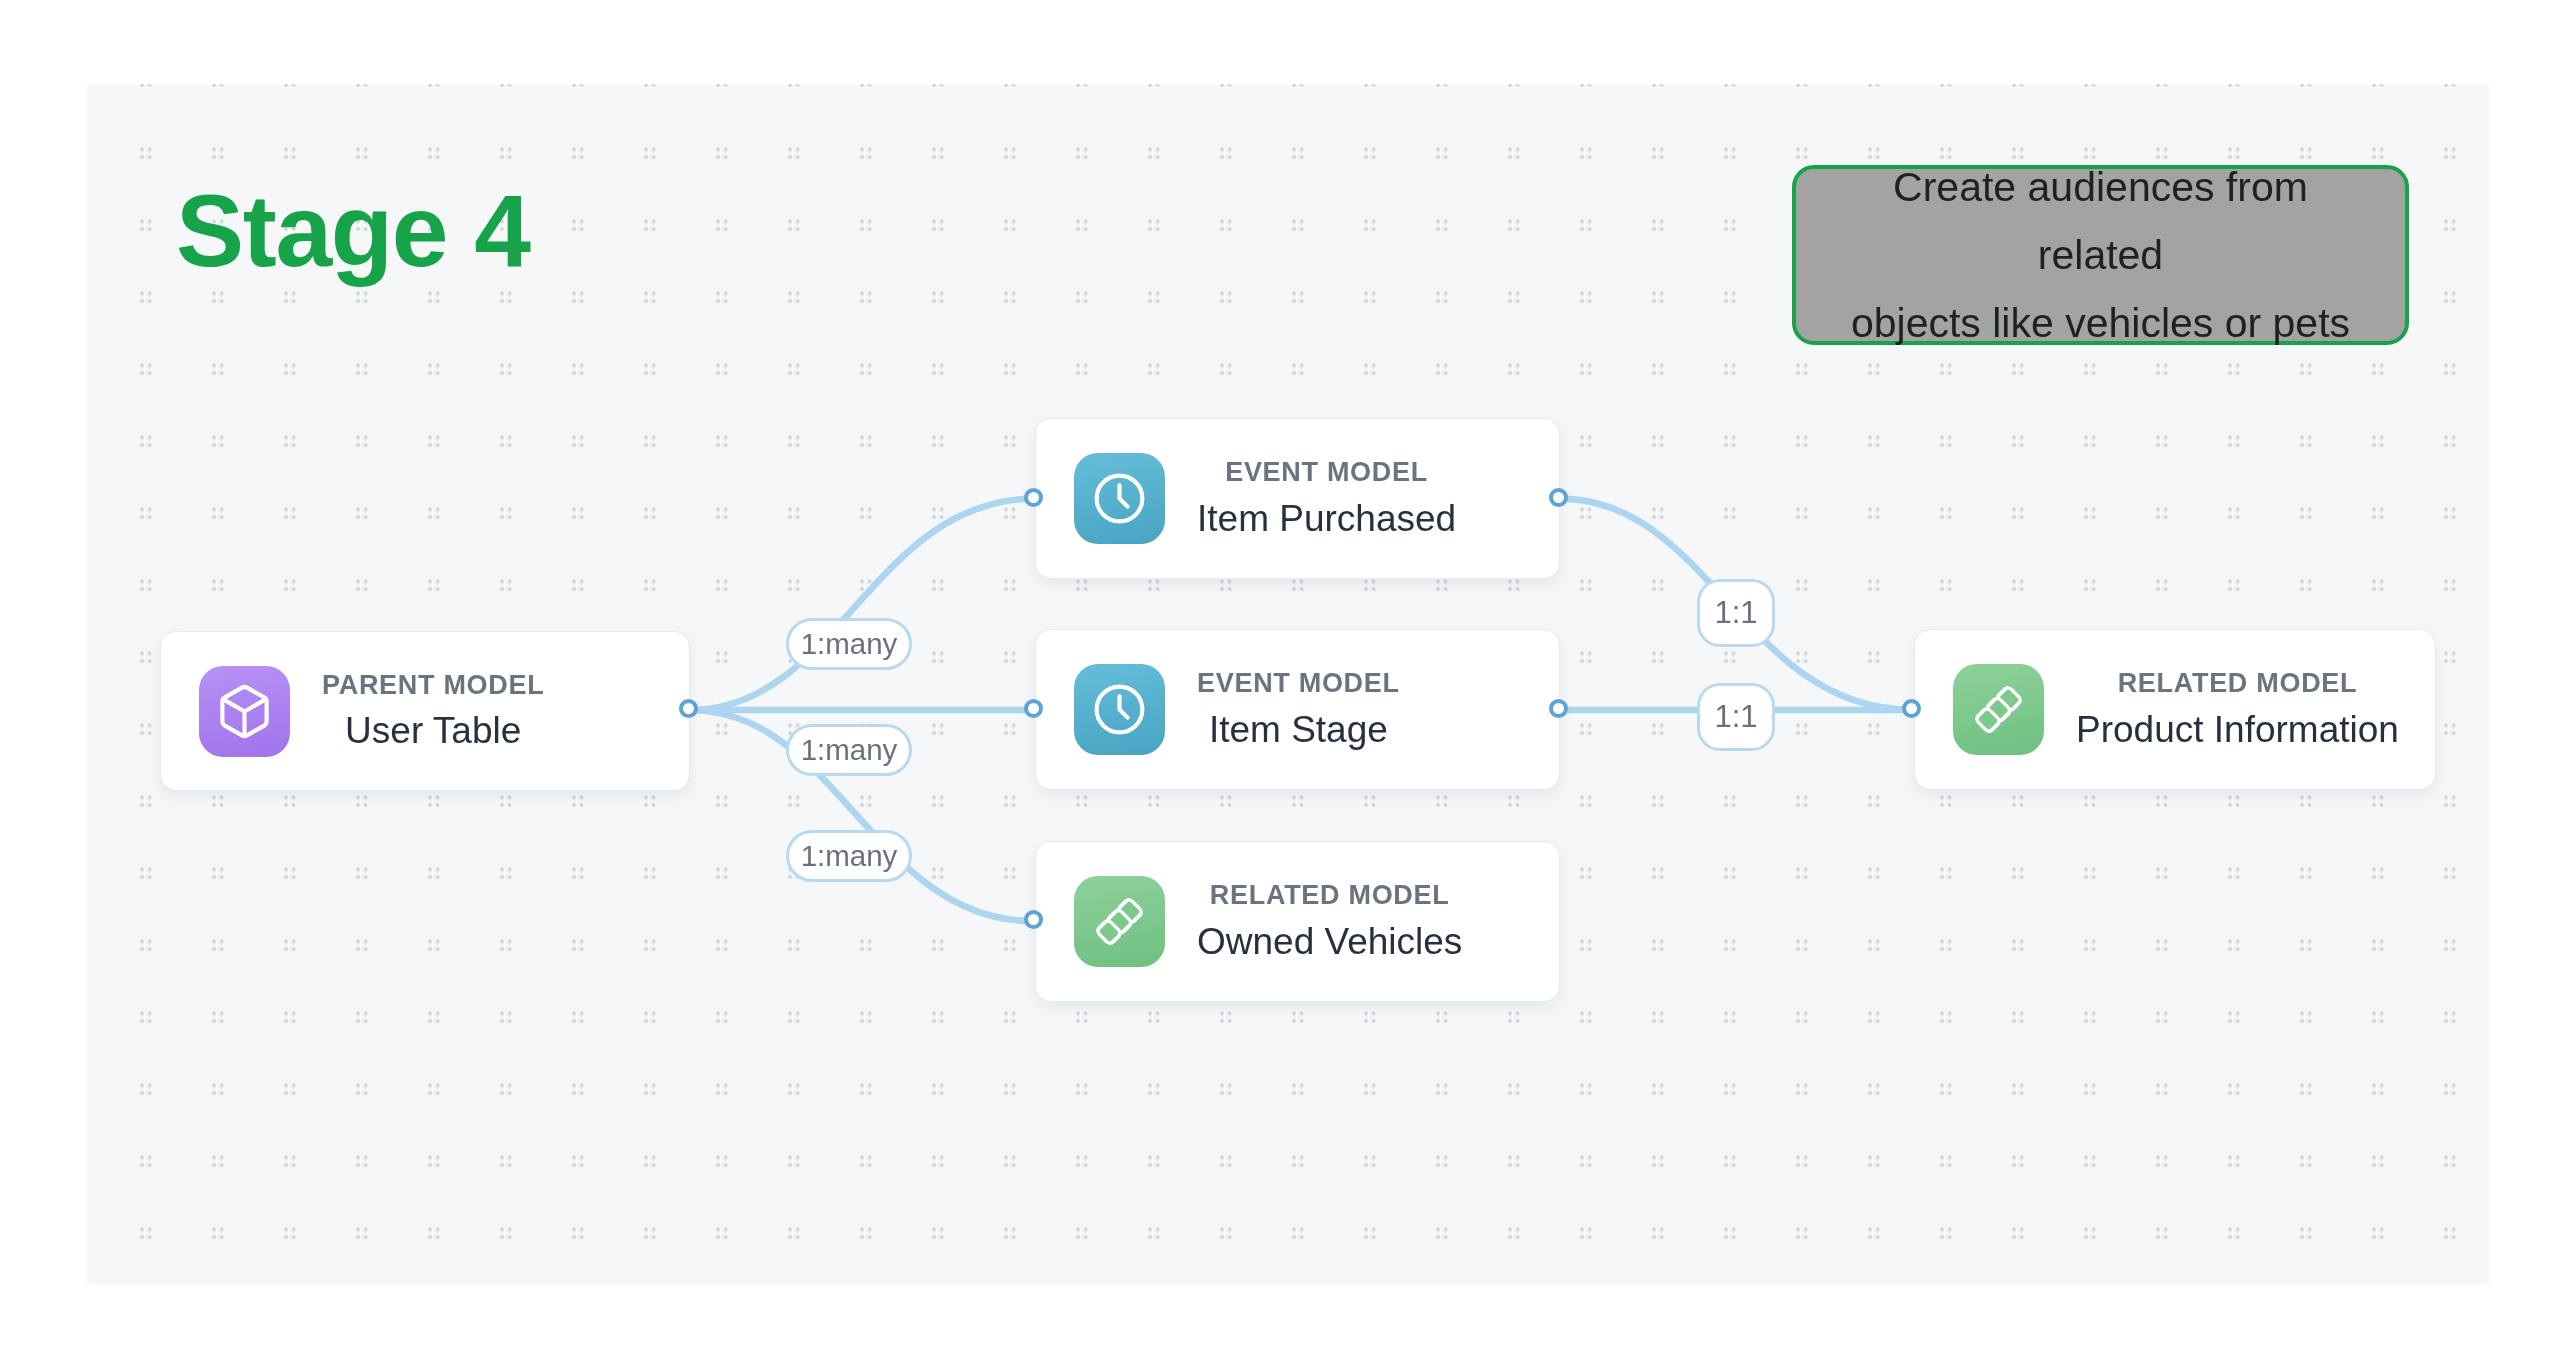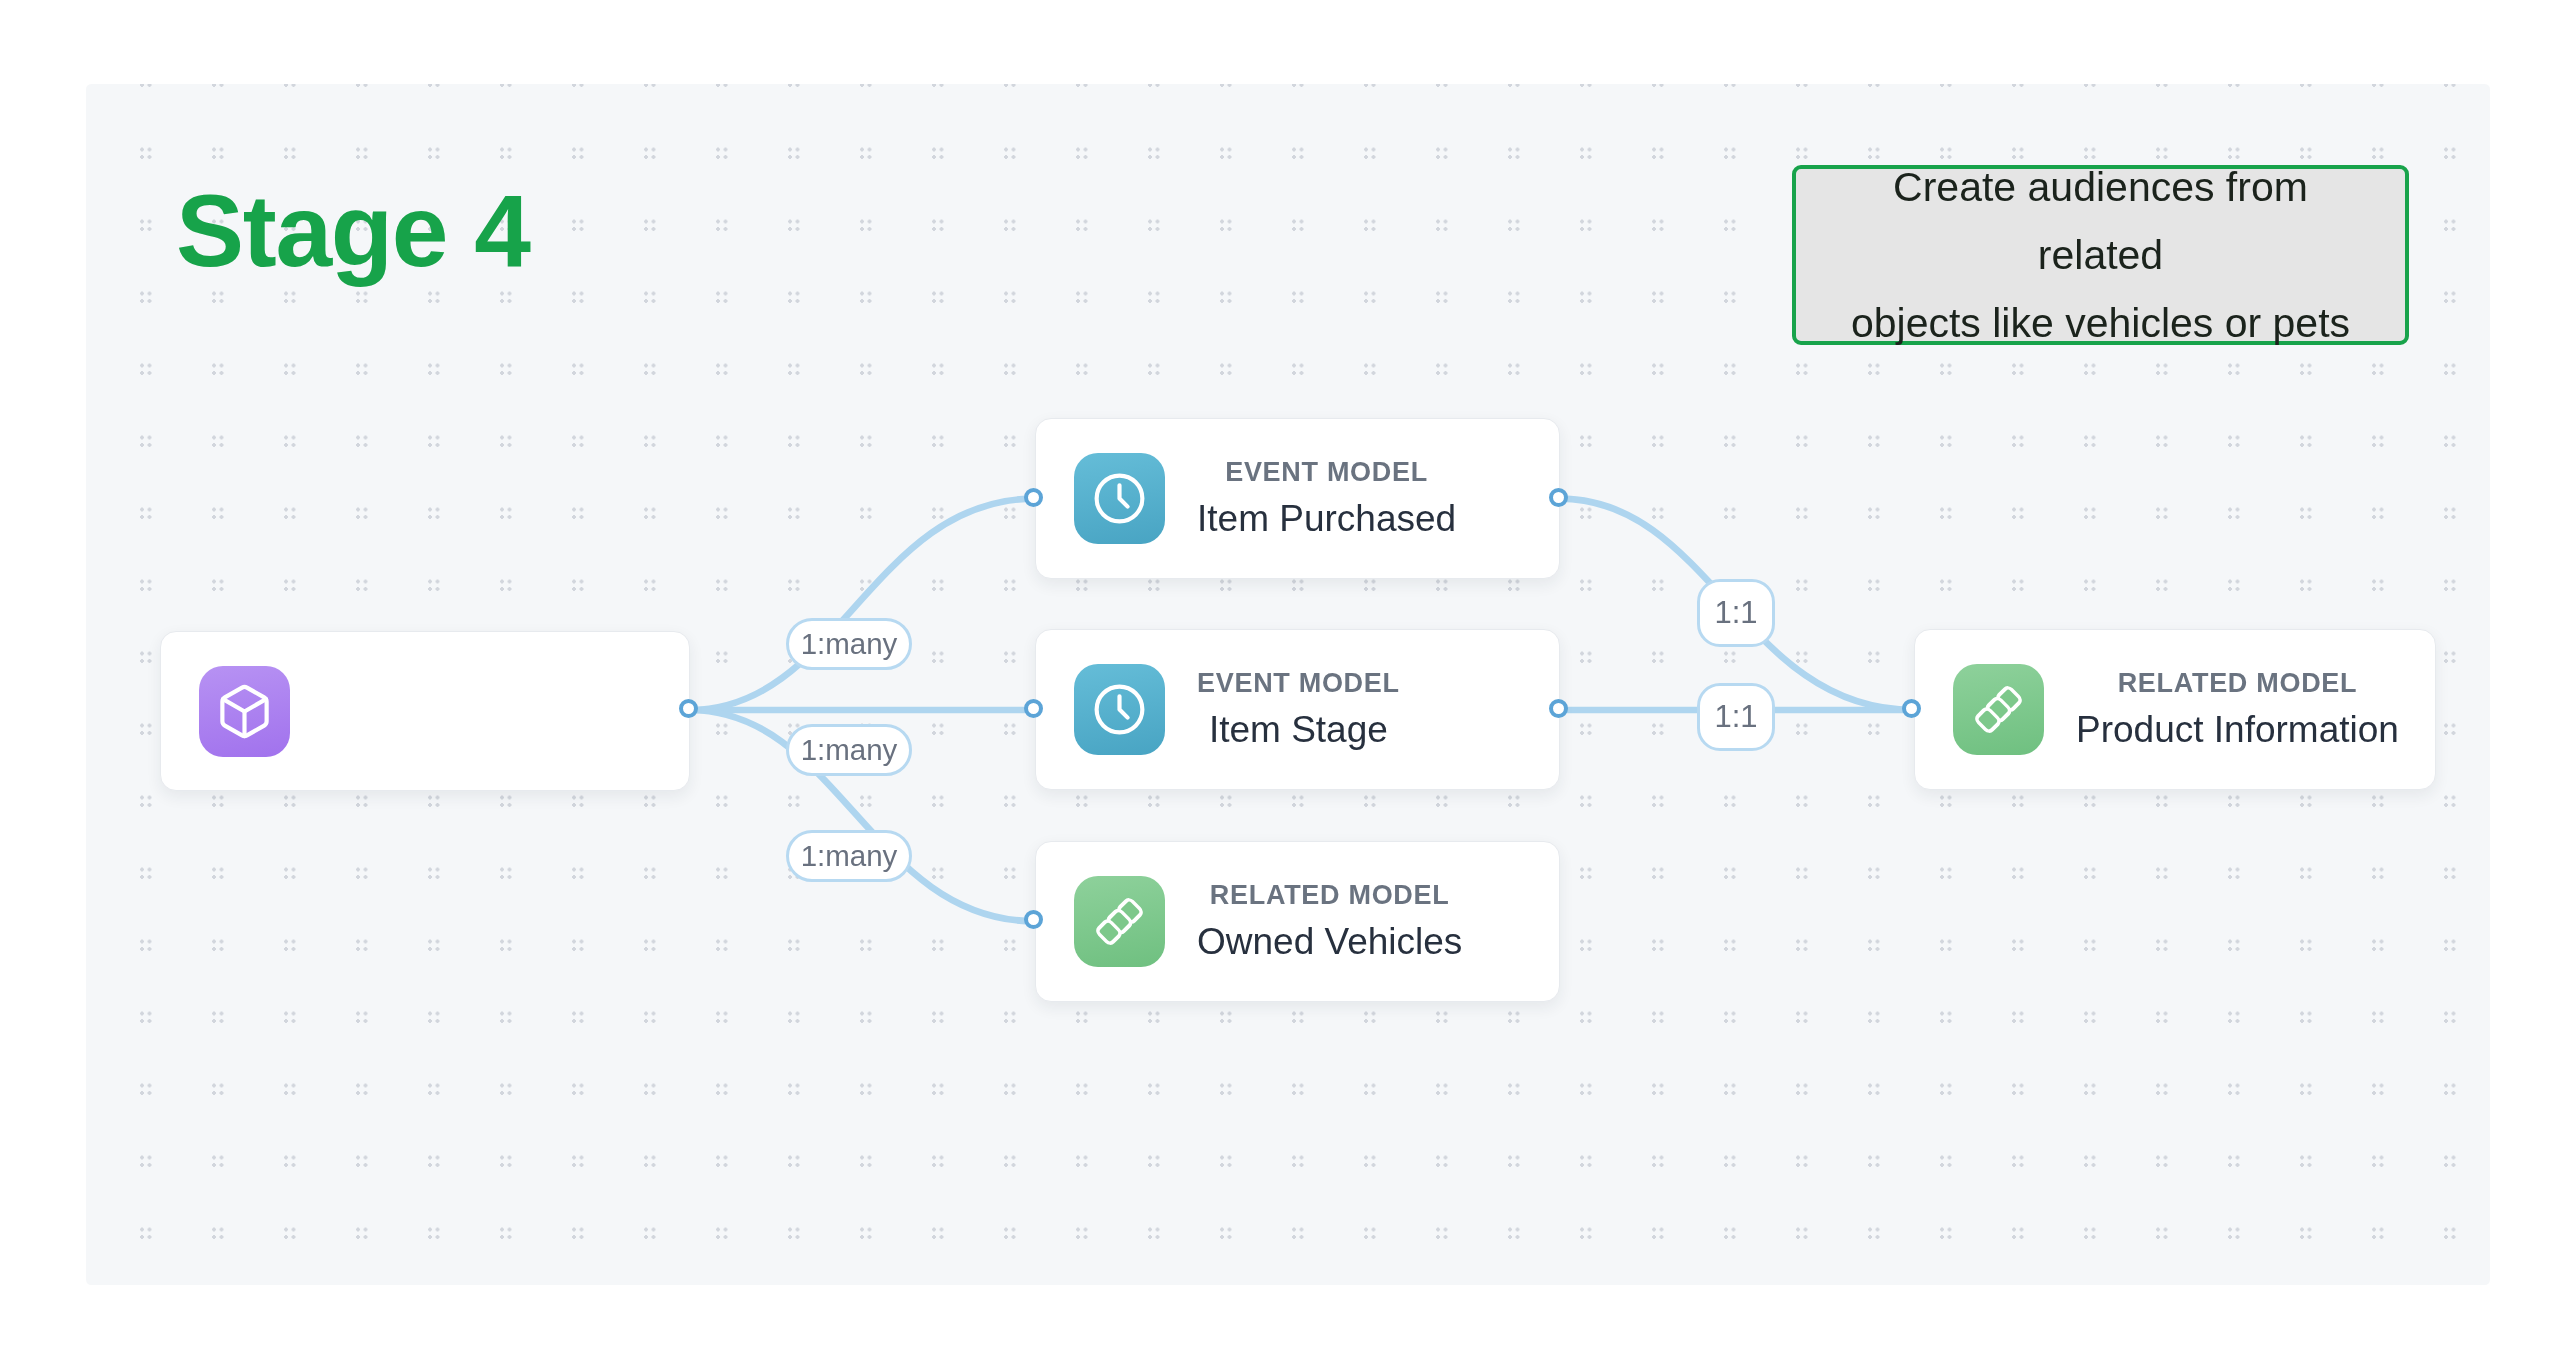--- a/index.html
+++ b/index.html
@@ -24,21 +24,21 @@
   
   .stage-title{
     position:absolute;left:176px;top:173px;
     font-size:102px;font-weight:700;letter-spacing:-1.3px;
     color:#17a34a;
   }
   
   .callout{
     position:absolute;left:1792px;top:165px;width:617px;height:180px;
     box-sizing:border-box;
-    background:#e5e5e5;border:4px solid #18a34b;border-radius:9px;
+    background:#a3a3a3;border:4px solid #18a34b;border-radius:22px;
     display:flex;align-items:center;justify-content:center;text-align:center;
     font-size:41px;line-height:1.66;font-weight:500;color:#1b231c;
     white-space:pre-line;padding:0 32px;
   }
   
   svg.edges{position:absolute;left:0;top:0;width:2576px;height:1373px;}
   svg.edges path, svg.edges line{stroke:#aed5ef;stroke-width:10;fill:none;stroke-linecap:round;}
   
   .rel-badge{
     position:absolute;box-sizing:border-box;background:#ffffff;
@@ -96,20 +96,24 @@
 <div class="rel-badge one" style="left:1697px;top:683px;">1:1</div>
 
 <div class="node" style="left:160px;top:631px;width:530px;height:160px;">
   <div class="icon-box icon-purple">
     <svg viewBox="0 0 24 24" fill="none" stroke="#ffffff" stroke-width="1.7" stroke-linecap="round" stroke-linejoin="round">
       <path d="M21 16V8a2 2 0 0 0-1-1.73l-7-4a2 2 0 0 0-2 0l-7 4A2 2 0 0 0 3 8v8a2 2 0 0 0 1 1.73l7 4a2 2 0 0 0 2 0l7-4A2 2 0 0 0 21 16z"></path>
       <polyline points="3.27 6.96 12 12.01 20.73 6.96"></polyline>
       <line x1="12" y1="22.08" x2="12" y2="12"></line>
     </svg>
   </div>
+  <div class="texts">
+    <span class="type-label">PARENT MODEL</span>
+    <span class="model-name">User Table</span>
+  </div>
 </div>
 
 <div class="node" style="left:1035px;top:418px;width:525px;height:161px;">
   <div class="icon-box icon-teal">
     <svg viewBox="0 0 24 24" fill="none" stroke="#ffffff" stroke-width="1.7" stroke-linecap="round" stroke-linejoin="round">
       <circle cx="12" cy="12" r="9.3"></circle>
       <polyline points="12 6.6 12 12 15.3 15.3"></polyline>
     </svg>
   </div>
   <div class="texts">

